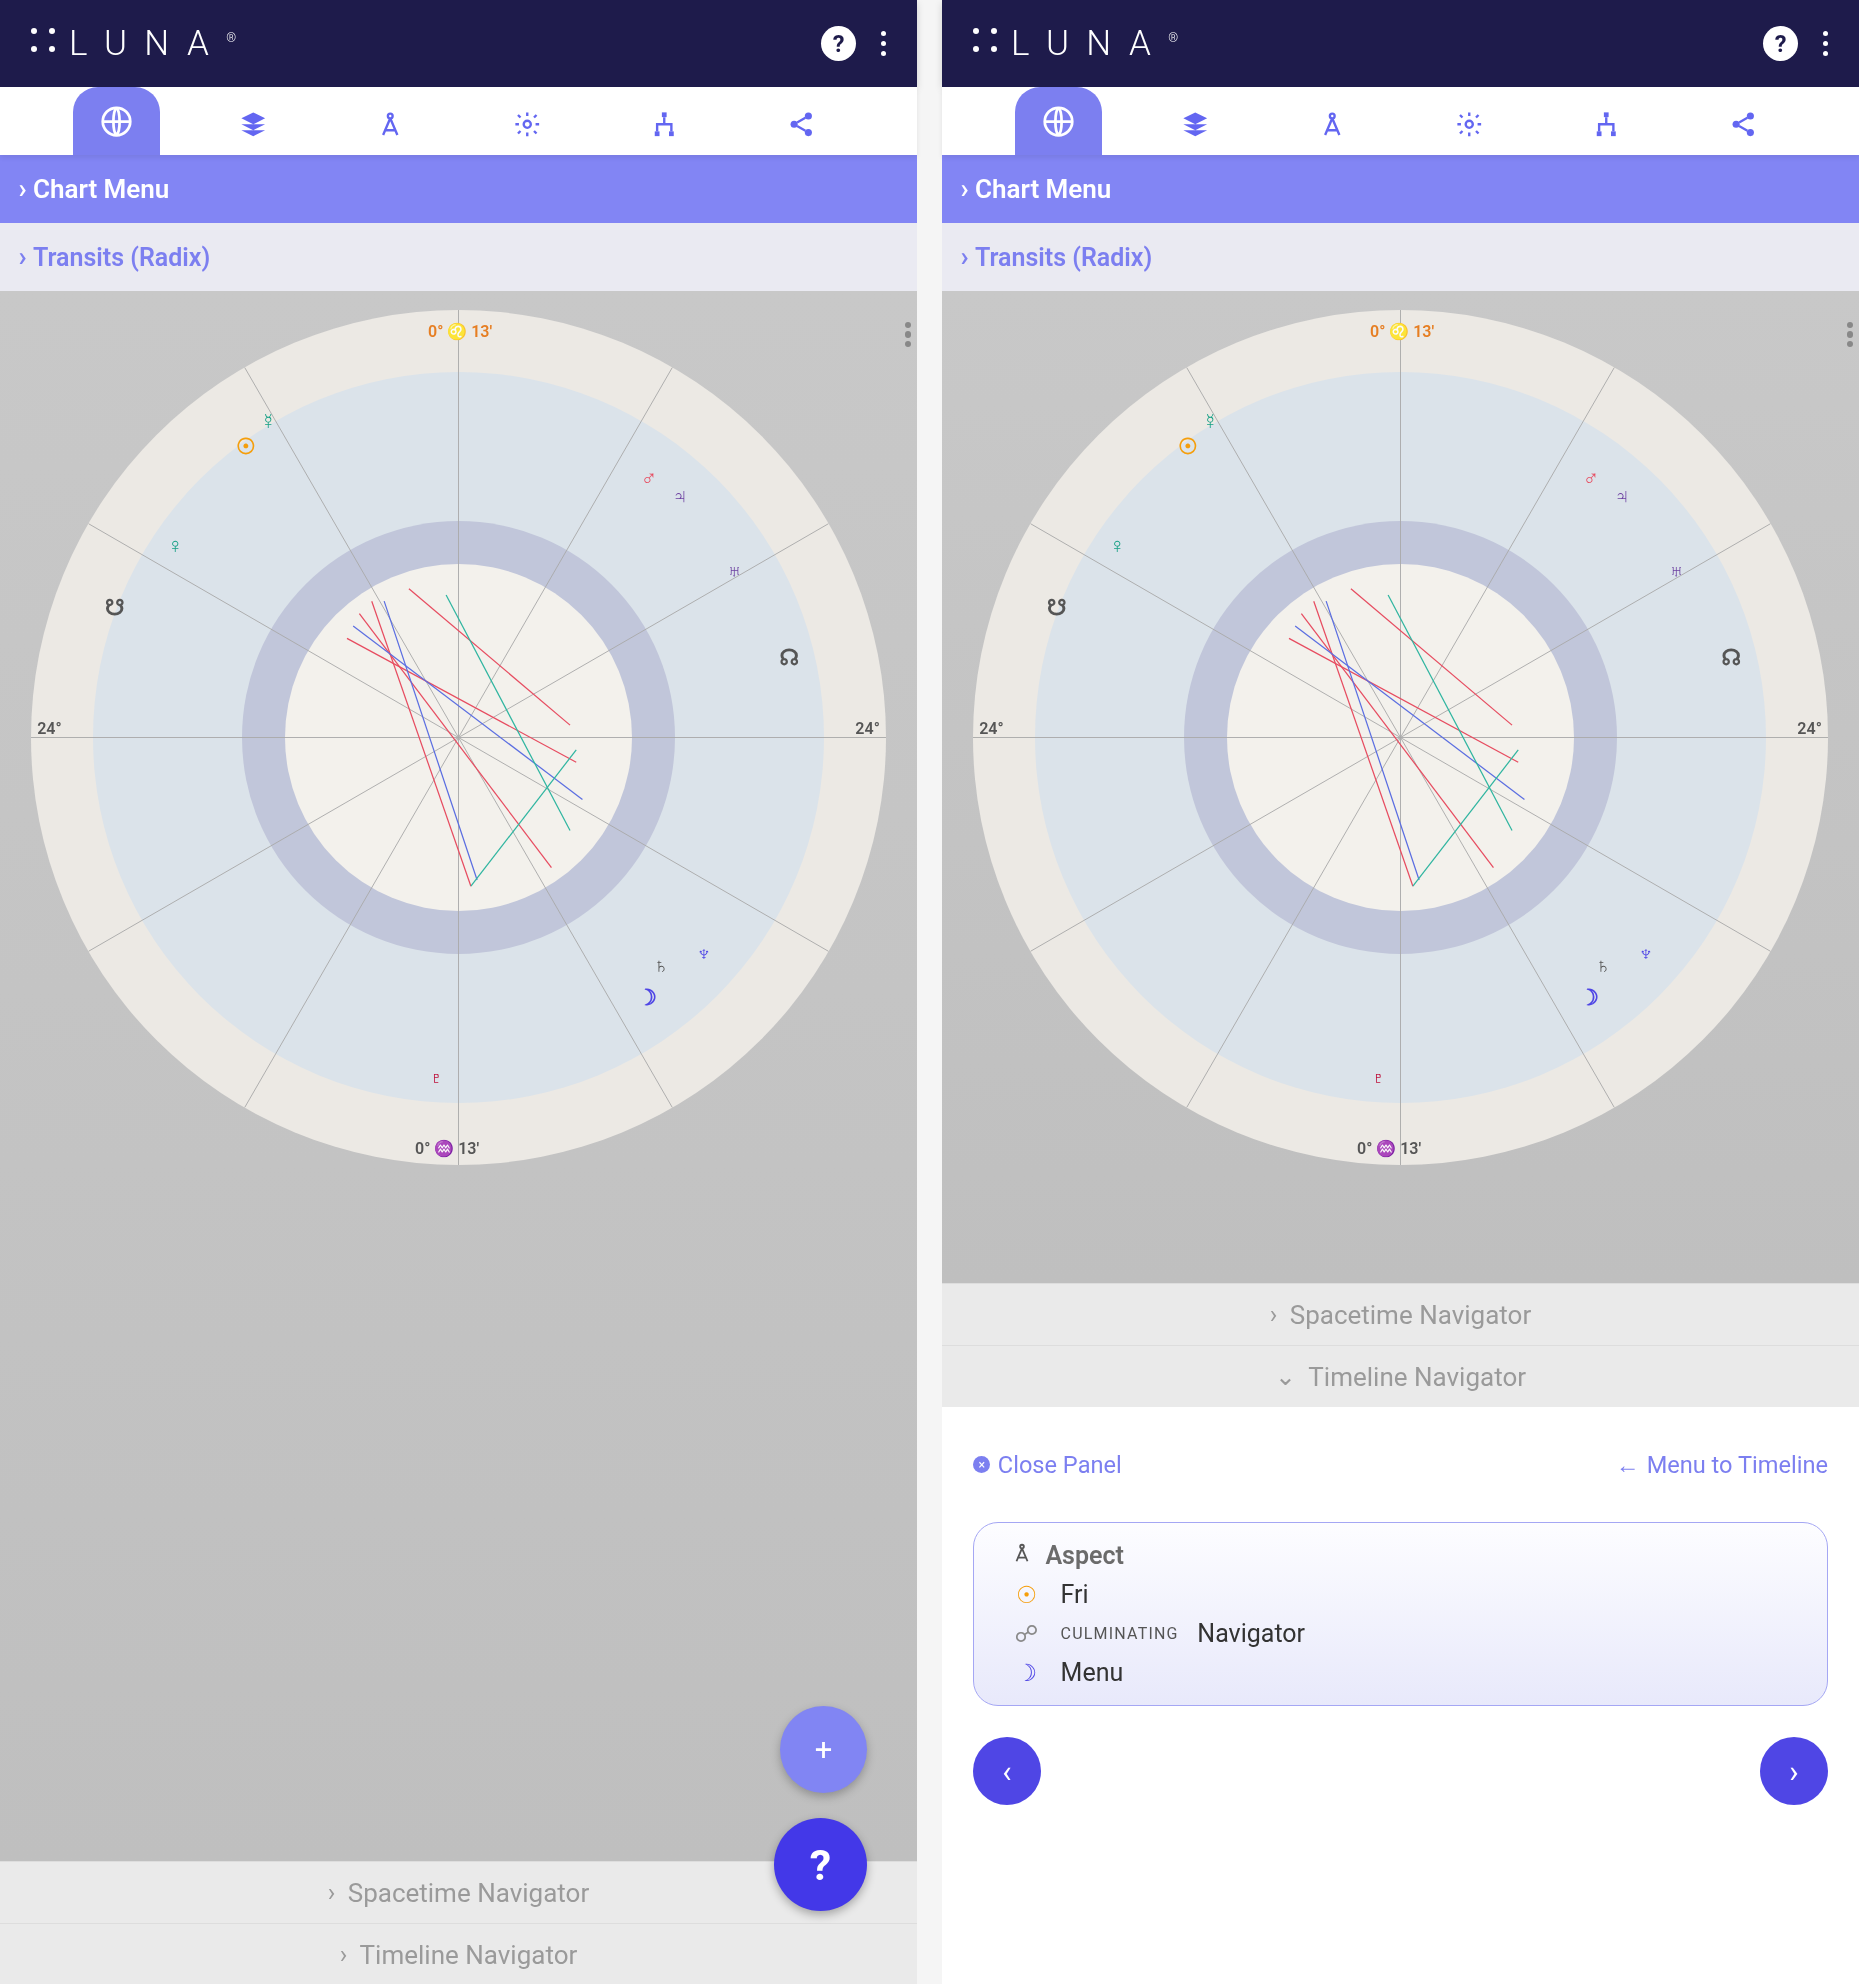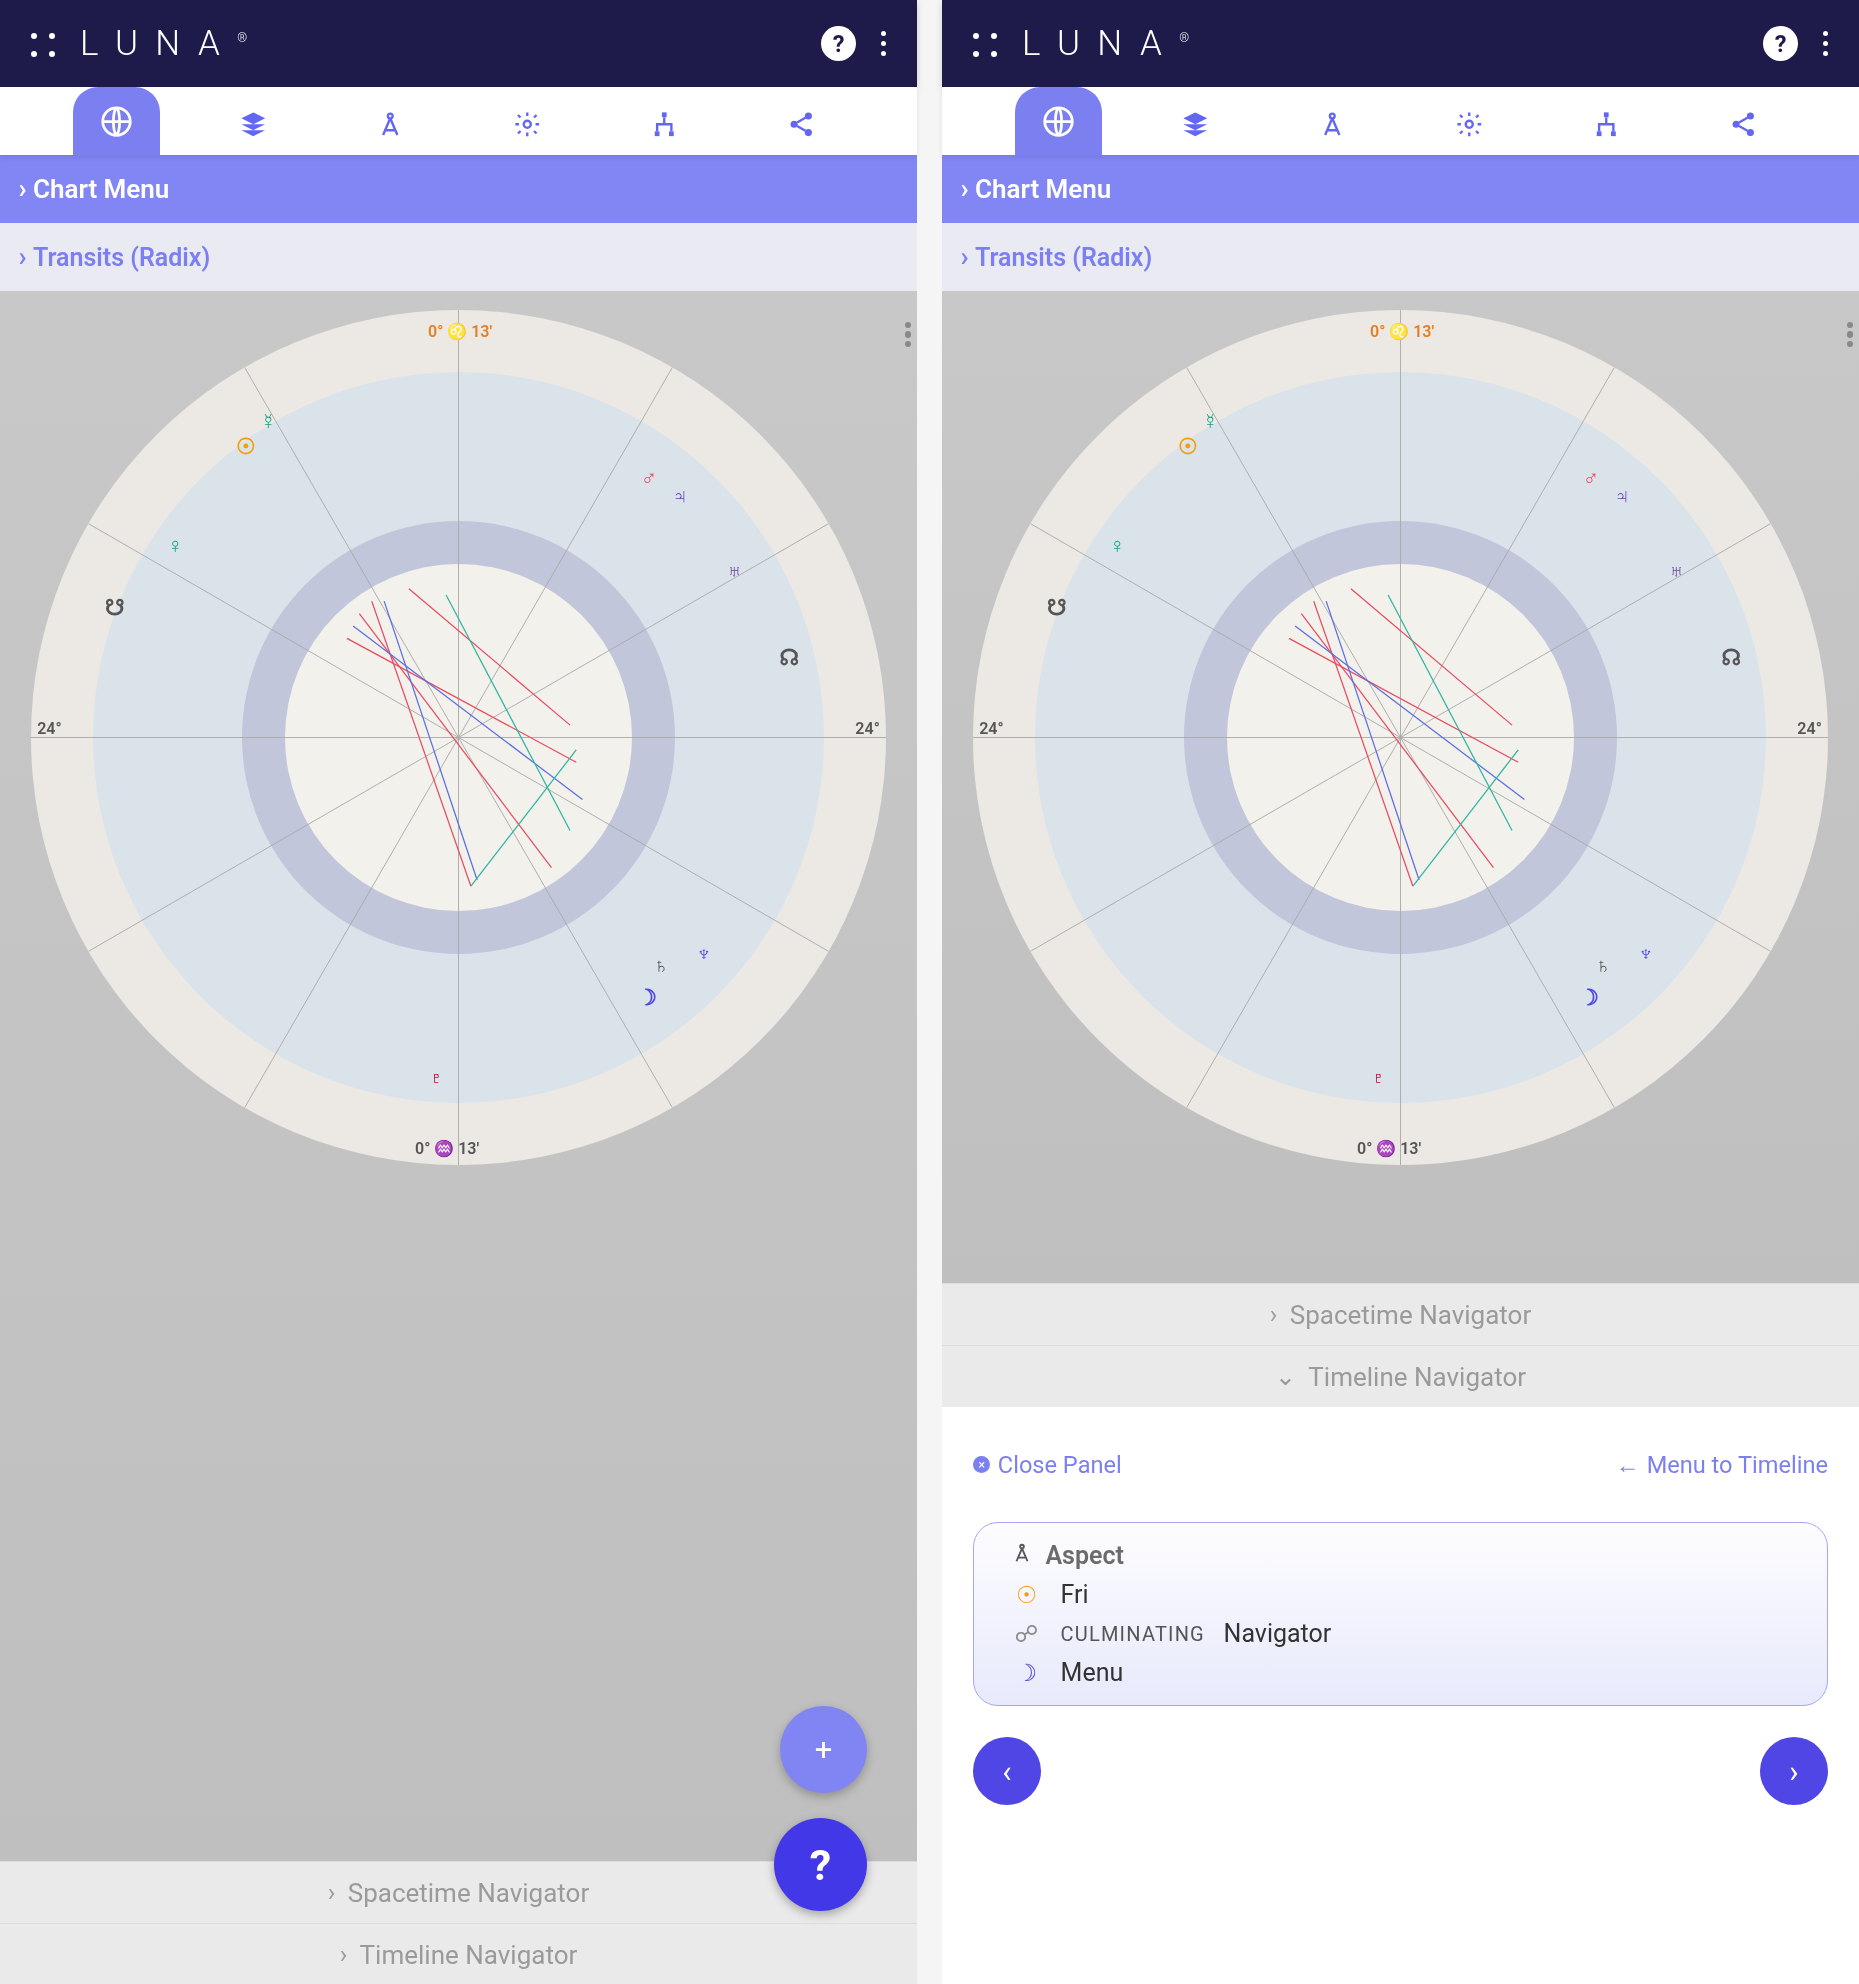--- a/index.html
+++ b/index.html
@@ -24,22 +24,22 @@
     height: 87px;
     background: #1e1b4b;
     display: flex;
     align-items: center;
     padding: 0 31px;
     position: relative;
     box-shadow: 0 2.5px 7.4px rgba(0,0,0,0.15);
   }
   .logo {
     display: flex;
-    align-items: flex-end;
-    gap: 18px;
+    align-items: center;
+    gap: 7px;
   }
   .logo-dots {
     display: grid;
     grid-template-columns: repeat(2,1fr);
     gap: 5px;
     position: relative;
     width: 31px;
     height: 31px;
   }
   .logo-dots span {
@@ -257,21 +257,21 @@
   .card {
     border: 1.2px solid #a5a7f4;
     border-radius: 25px;
     padding: 18px 37px;
     margin-top: 25px;
     background: linear-gradient(#fdfdff,#e8e9fb);
   }
   .card-header { display:flex; align-items:center; gap:12.4px; color:#6b6b6b; font-size:25px; font-weight:600; margin-bottom: 8.7px;}
   .card-subheader { display:flex; align-items:center; gap:12.4px; color:#6b6b6b; font-size:25px; margin-bottom:25px;}
   .card-row { display:flex; align-items:center; gap:18.6px; font-size:25px; margin-top:10px; color:#333;}
-  .card-row .lab-small { font-size:20px; letter-spacing:1.2px; color:#555; }
+  .card-row .lab-small { font-size:16px; letter-spacing:1.2px; color:#555; }
   .planet-icon { width:31px; text-align:center; }
   .sun-ic { color:#f59e0b; font-size:23.6px; }
   .opp-ic { color:#8a8a8a; font-size:23.6px; }
   .moon-ic { color:#4f46e5; font-size:23.6px; }
   .comp-ic { color:#555; font-size:22px; }
   .clock-ic { color:#9ca3af; font-size:21px; }
   .pager {
     display:flex; justify-content:space-between; margin-top:31px;
   }
   .circ-btn {

